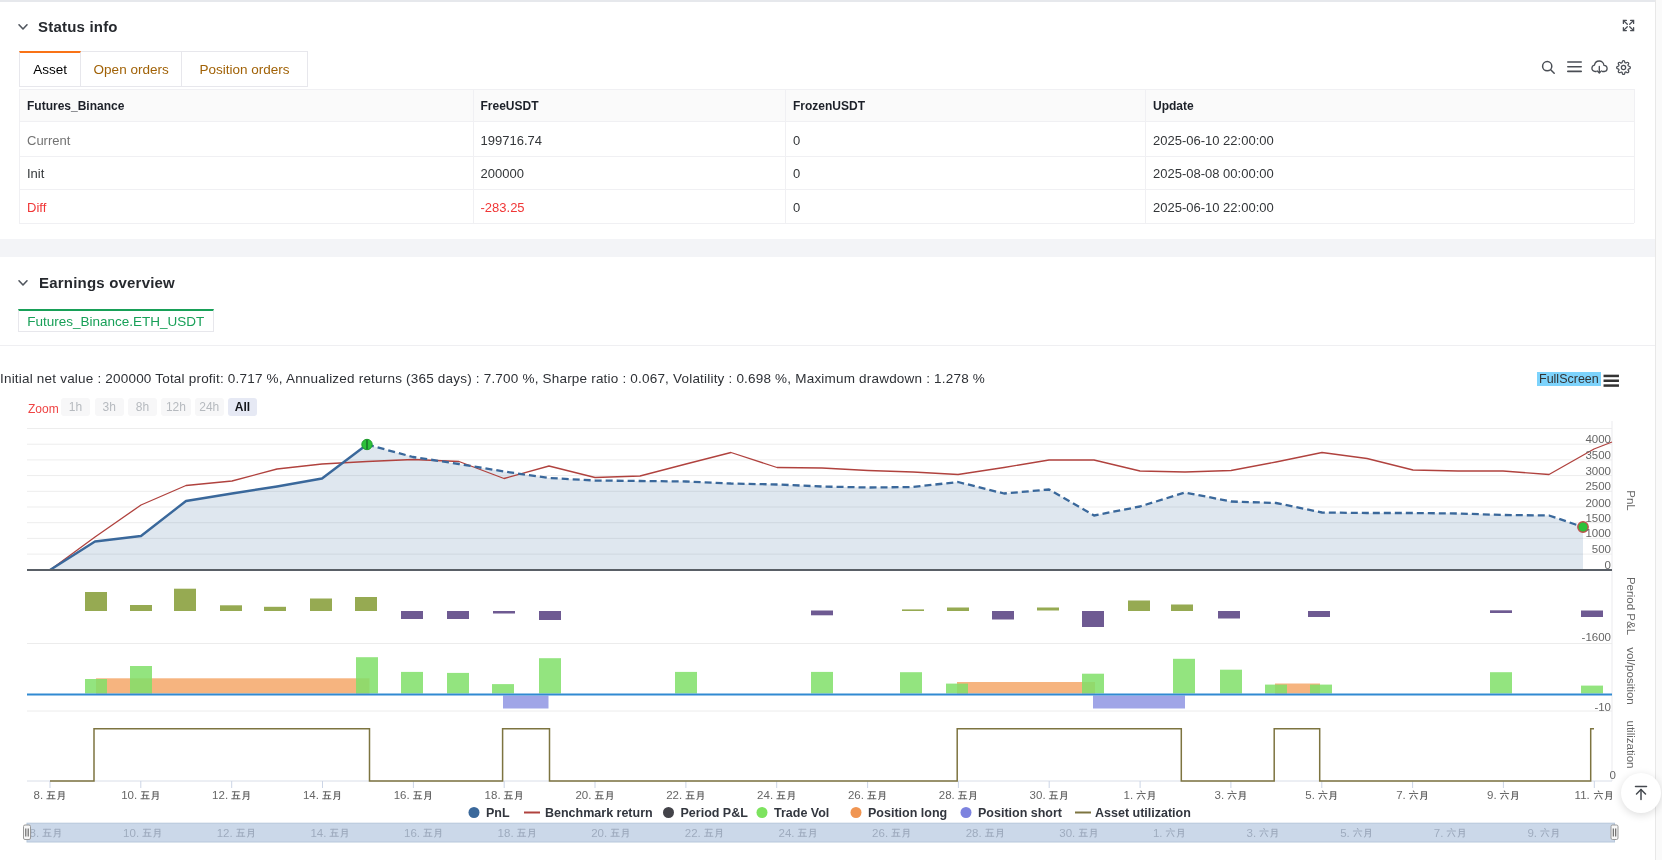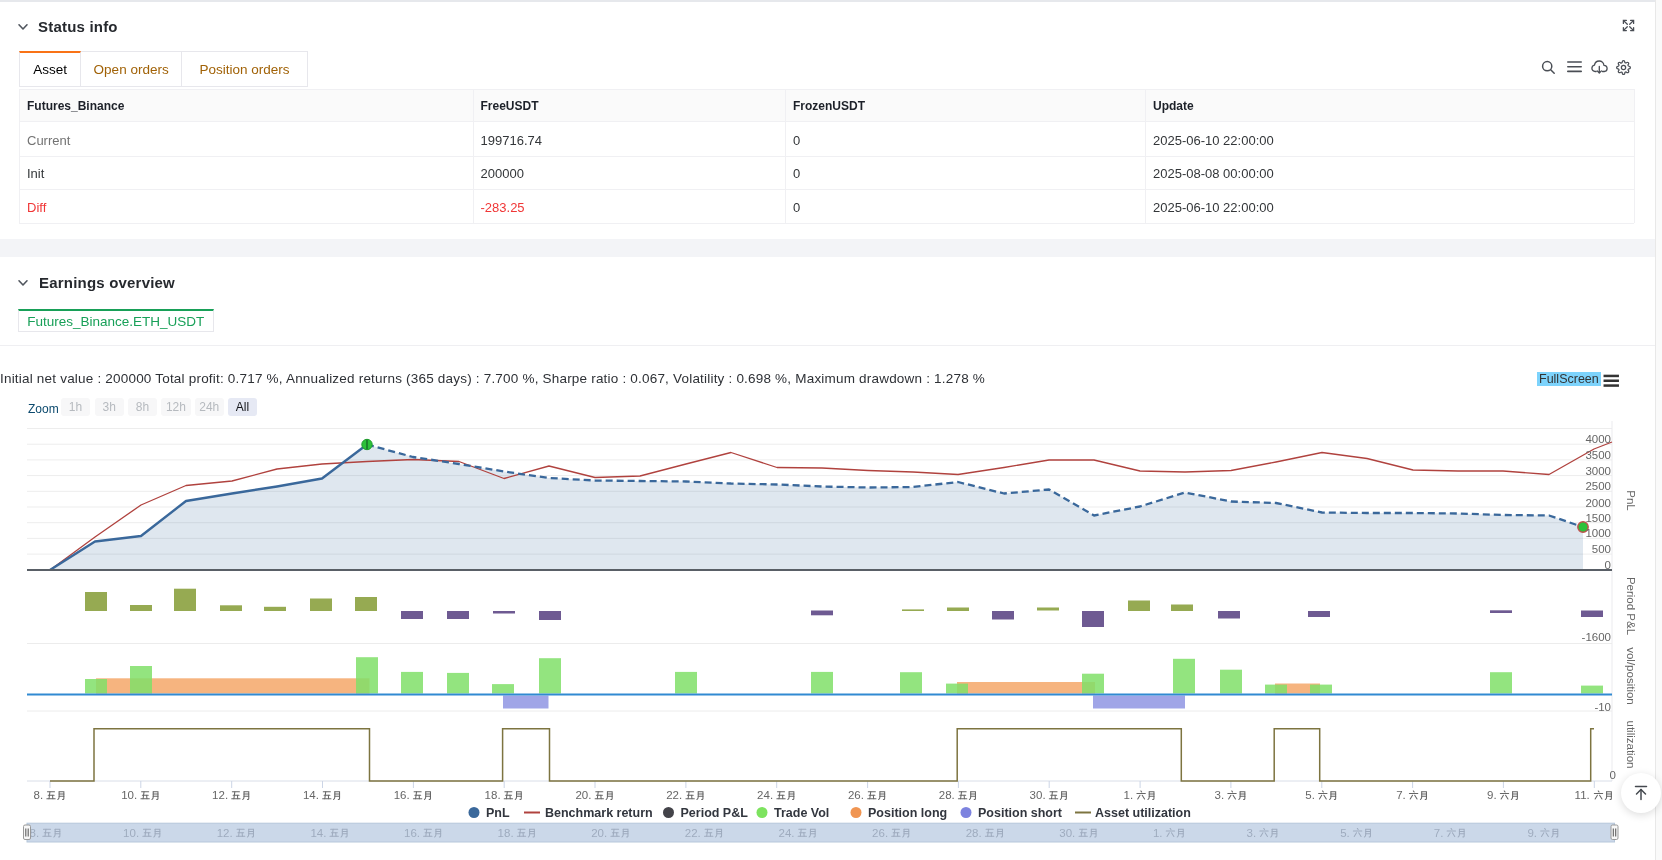--- a/index.html
+++ b/index.html
@@ -6,21 +6,21 @@
 .abs{position:absolute}
 .ttl{font-size:15px;font-weight:bold;color:#26292e;letter-spacing:0.2px}
 .tab{position:absolute;top:51px;height:36px;background:#fff;border:1px solid #e7e7ec;border-left:none;
      display:flex;align-items:center;justify-content:center;font-size:13.5px;color:#a16207}
 .tab.first{border-left:1px solid #e7e7ec}
 .tab.active{color:#000000;border-top:2px solid #f97316}
 .th{font-weight:bold;font-size:12px;color:#1d2129}
 .td{font-size:13px;color:#333639}
 .zbtn{position:absolute;top:398px;height:18px;border-radius:3px;background:#f7f7f8;color:#b6babf;font-size:12px;
       display:flex;align-items:center;justify-content:center}
-.zbtn.on{background:#e6e9f4;color:#14161a;font-weight:normal}
+.zbtn.on{background:#e6e9f4;color:#14161a;font-weight:bold}
 </style></head>
 <body>
 <div class="abs" style="left:0;top:0;width:1662px;height:2px;background:#e6e8ec"></div>
 
 <svg class="abs" style="left:17px;top:21px" width="12" height="12" viewBox="0 0 12 12" fill="none" stroke="#50565e" stroke-width="1.6" stroke-linecap="round" stroke-linejoin="round">
     <path d="M2,3.8 L6,8 L10,3.8"></path>
   </svg>
 <div class="abs ttl" style="left:38px;top:18px">Status info</div>
 
 <div class="tab first active" style="left:19px;width:62.3px">Asset</div>
@@ -92,21 +92,21 @@
 <div class="abs" style="left:18px;top:309px;width:195.5px;height:23px;background:#fff;border:1px solid #e7e7ec;border-top:2px solid #18a058;display:flex;align-items:center;justify-content:center;font-size:13.5px;color:#18a058">Futures_Binance.ETH_USDT</div>
 
 <div class="abs" style="left:0;top:371px;width:1650px;font-size:13.5px;letter-spacing:0.2px;color:#2e3136">Initial net value : 200000 Total profit: 0.717 %, Annualized returns (365 days) : 7.700 %, Sharpe ratio : 0.067, Volatility : 0.698 %, Maximum drawdown : 1.278 %</div>
 <div class="abs" style="left:1537px;top:372px;font-size:12.5px;color:#333;background:#7dd3fc;padding:0 2px">FullScreen</div>
 <svg class="abs" style="left:1602.5px;top:373.5px" width="16.5" height="13.5" viewBox="0 0 17 14" stroke="#333" stroke-width="2.6">
 <line x1="0.5" y1="2" x2="16.5" y2="2"></line>
     <line x1="0.5" y1="7" x2="16.5" y2="7"></line>
     <line x1="0.5" y1="12" x2="16.5" y2="12"></line>
 </svg>
 
-<div class="abs" style="left:28px;top:401.5px;font-size:12px;color:#0c4a6e">Zoom</div>
+<div class="abs" style="left:28px;top:401.5px;font-size:12px;color:#ef4444">Zoom</div>
 <div class="zbtn" style="left:61px;width:29px">1h</div>
 <div class="zbtn" style="left:94.7px;width:29px">3h</div>
 <div class="zbtn" style="left:128px;width:29px">8h</div>
 <div class="zbtn" style="left:161.2px;width:29.5px">12h</div>
 <div class="zbtn" style="left:195px;width:28.5px">24h</div>
 <div class="zbtn on" style="left:228px;width:29px">All</div>
 
 <svg width="1662" height="505" viewBox="0 0 1662 505" font-family="Liberation Sans, sans-serif" style="position:absolute;left:0;top:355px">
 <defs>
 <symbol id="g5" viewBox="0 0 11 11" overflow="visible" fill="none" stroke="currentColor" stroke-width="1.15" stroke-linecap="round">

